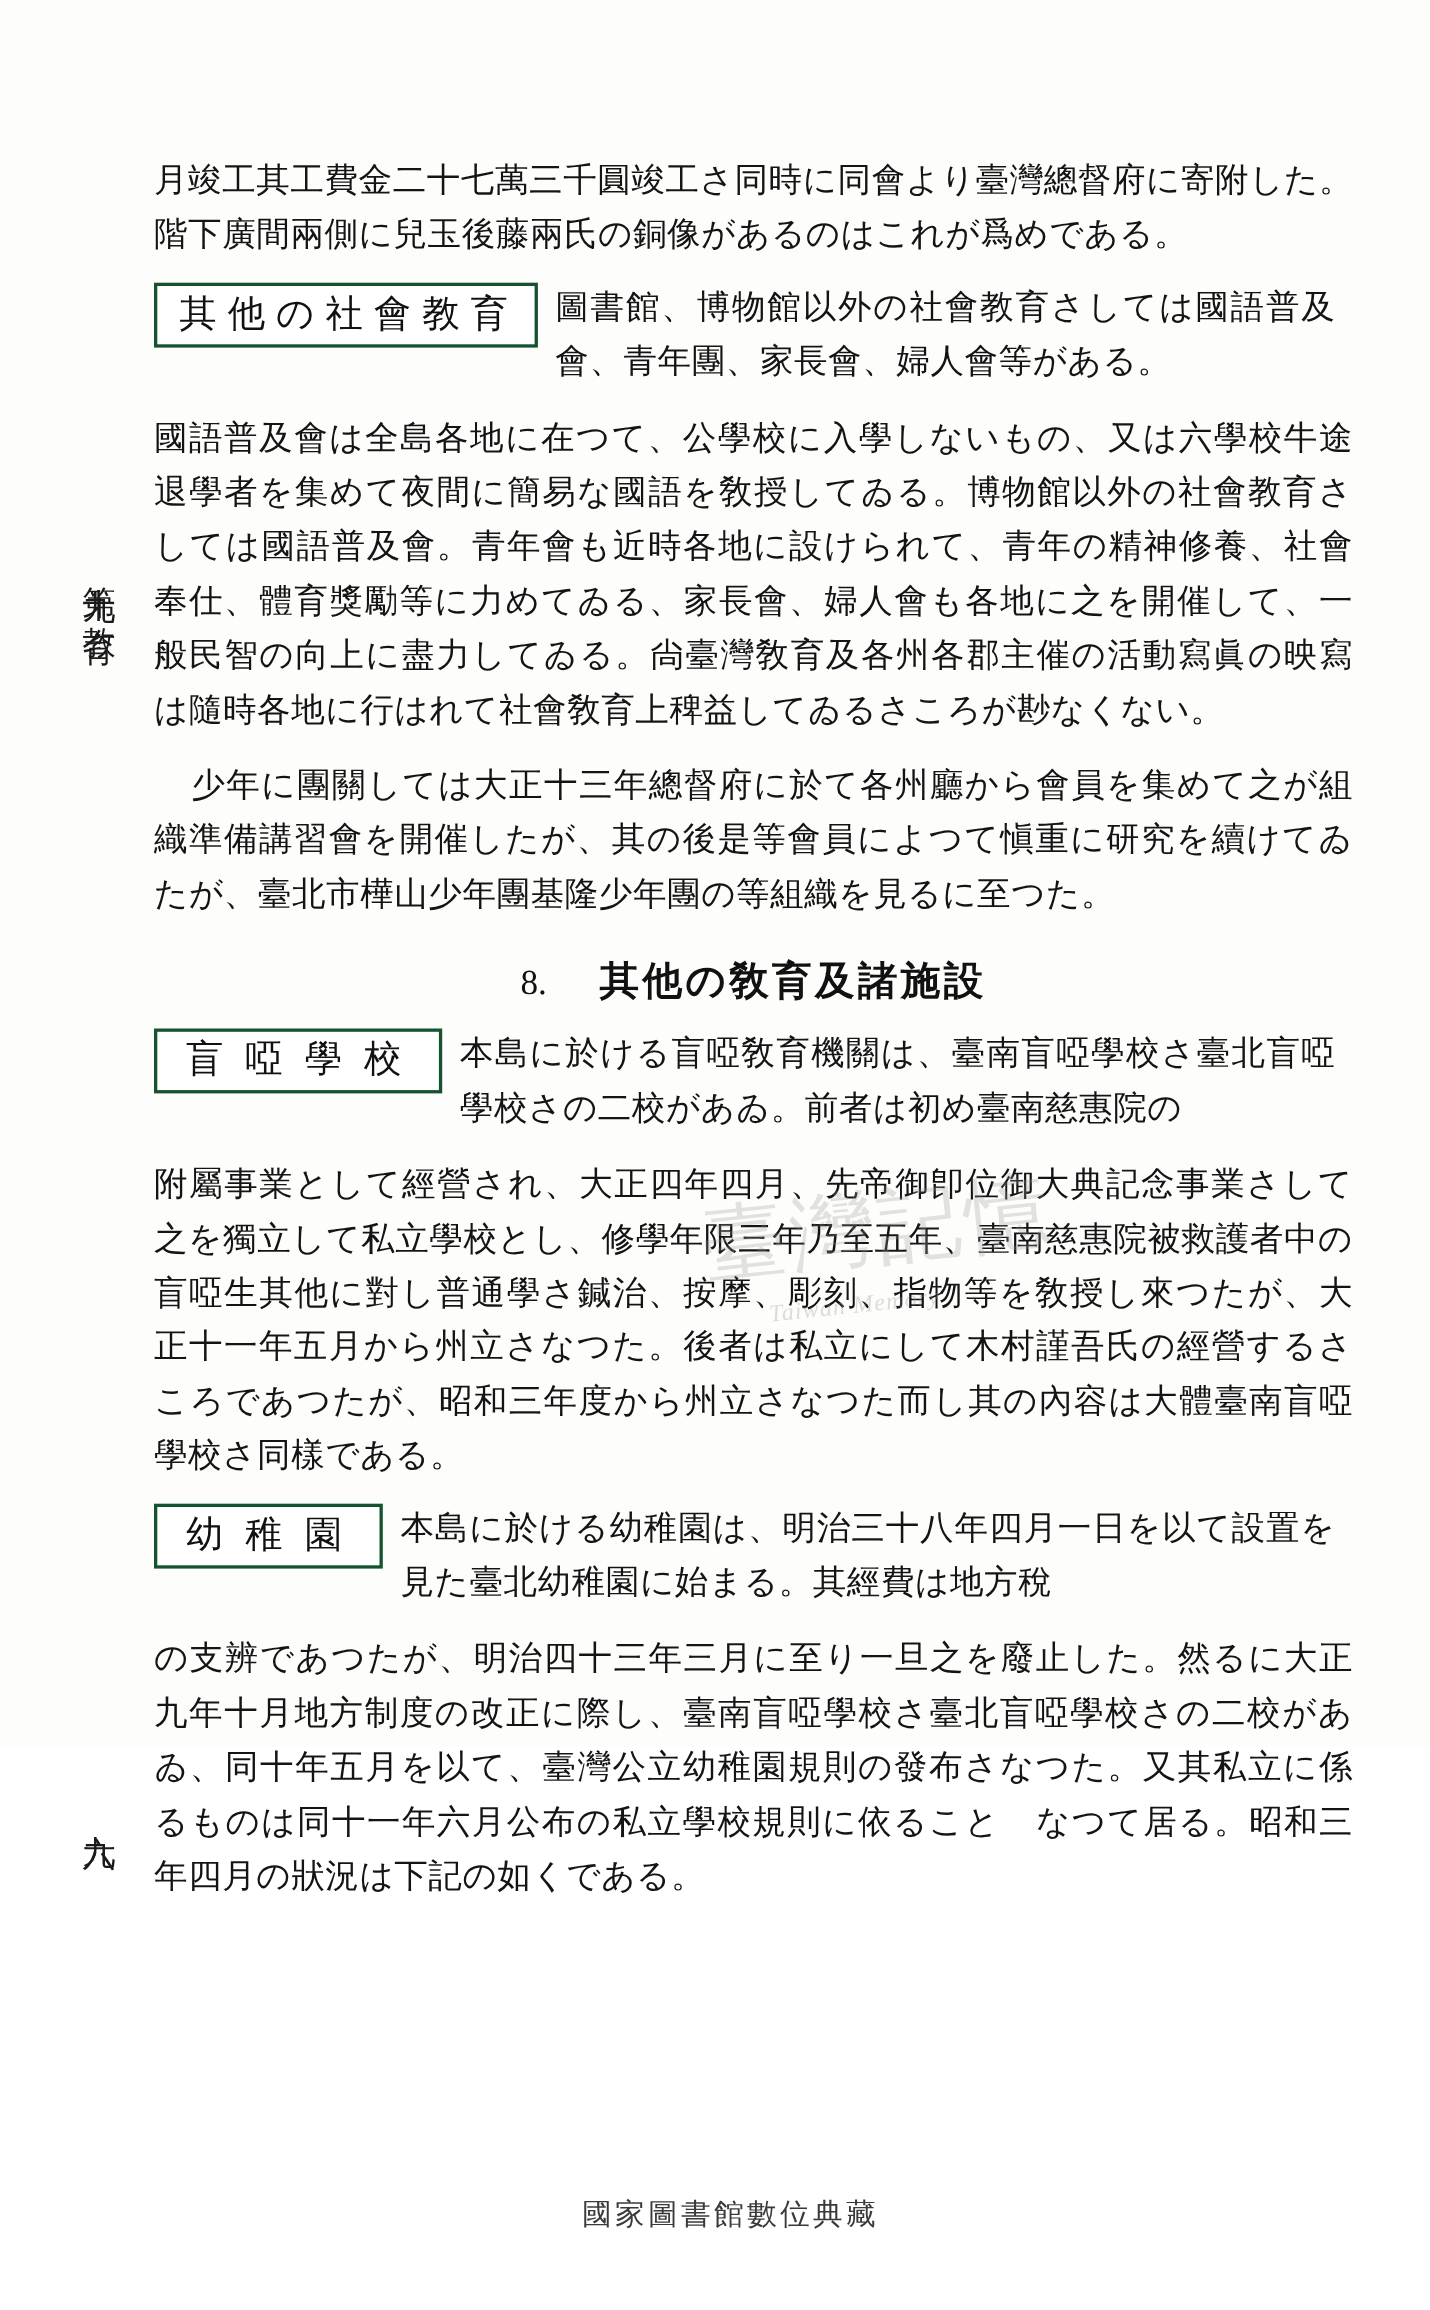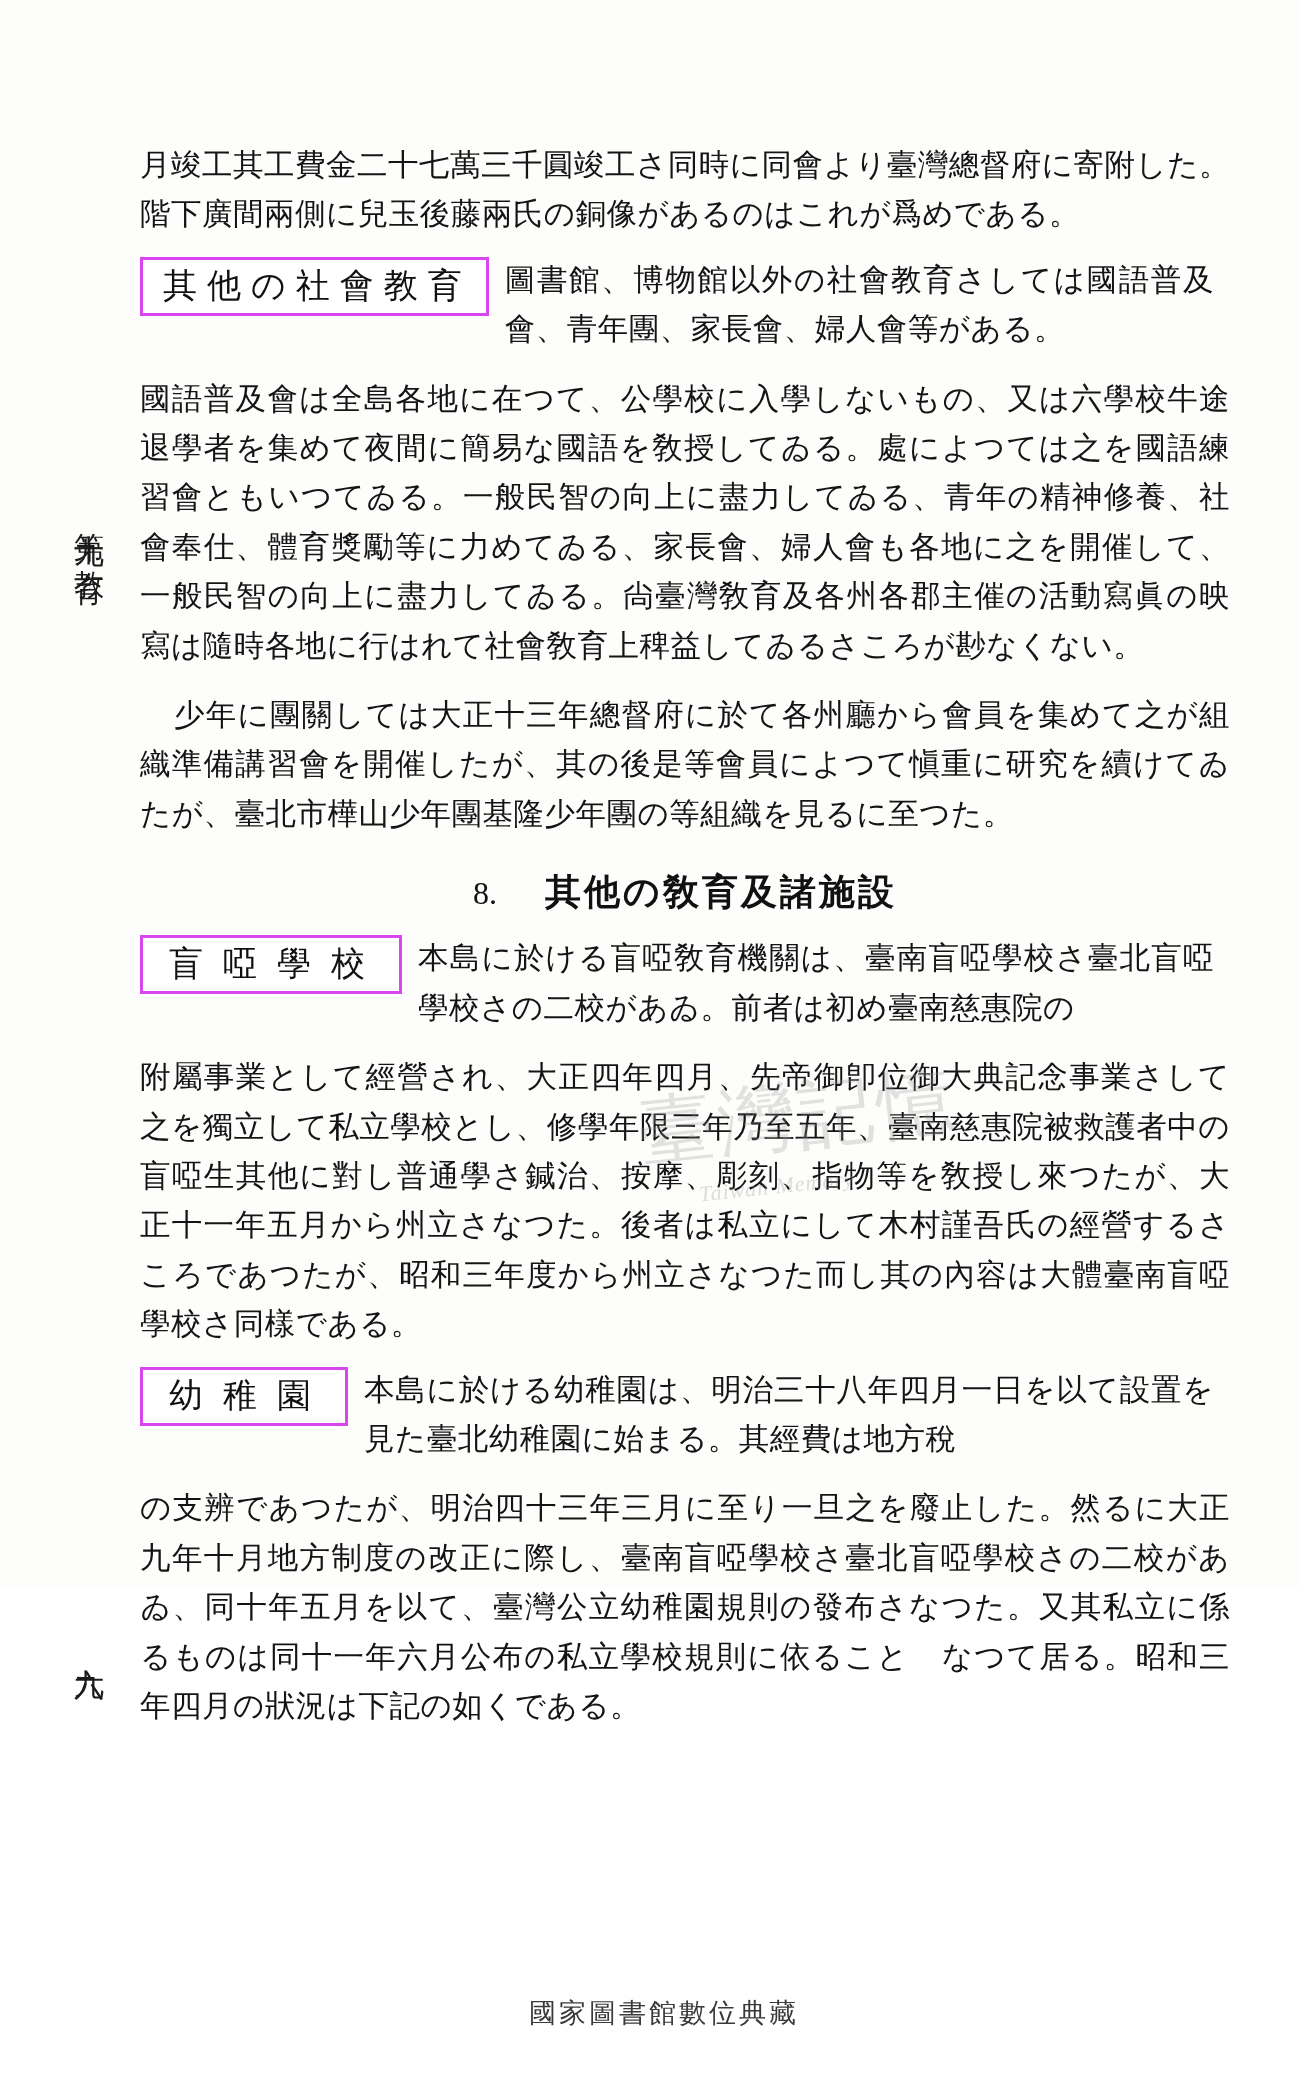--- a/index.html
+++ b/index.html
@@ -76,21 +76,21 @@
   }
 
   
   .boxed-wrap {
     position: relative;
     margin: 10px 0 4px 0;
     min-height: 74px;
   }
   .boxed-label {
     float: left;
-    border: 3px solid #d946ef;
+    border: 3px solid #14532d;
     padding: 6px 14px 8px 14px;
     font-size: 34px;
     line-height: 1.15;
     letter-spacing: 10px;
     text-indent: 6px;
     margin: 2px 16px 2px 0;
     white-space: nowrap;
     background: #fff;
     text-align: right;
   }
@@ -174,21 +174,21 @@
 
   <div class="column">
 
     <p class="para">月竣工其工費金二十七萬三千圓竣工さ同時に同會より臺灣總督府に寄附した。階下廣間兩側に兒玉後藤兩氏の銅像があるのはこれが爲めである。</p>
 
     <div class="boxed-wrap clearfix">
       <div class="boxed-label">其他の社會教育</div>
       <p class="para">圖書館、博物館以外の社會教育さしては國語普及會、青年團、家長會、婦人會等がある。</p>
     </div>
 
-    <p class="para">國語普及會は全島各地に在つて、公學校に入學しないもの、又は六學校牛途退學者を集めて夜間に簡易な國語を敎授してゐる。處によつては之を國語練習會ともいつてゐる。一般民智の向上に盡力してゐる、青年の精神修養、社會奉仕、體育獎勵等に力めてゐる、家長會、婦人會も各地に之を開催して、一般民智の向上に盡力してゐる。尙臺灣敎育及各州各郡主催の活動寫眞の映寫は隨時各地に行はれて社會敎育上稗益してゐるさころが尠なくない。</p>
+    <p class="para">國語普及會は全島各地に在つて、公學校に入學しないもの、又は六學校牛途退學者を集めて夜間に簡易な國語を敎授してゐる。博物館以外の社會教育さしては國語普及會。青年會も近時各地に設けられて、青年の精神修養、社會奉仕、體育獎勵等に力めてゐる、家長會、婦人會も各地に之を開催して、一般民智の向上に盡力してゐる。尙臺灣敎育及各州各郡主催の活動寫眞の映寫は隨時各地に行はれて社會敎育上稗益してゐるさころが尠なくない。</p>
 
     <p class="para indent">少年に團關しては大正十三年總督府に於て各州廳から會員を集めて之が組織準備講習會を開催したが、其の後是等會員によつて愼重に研究を續けてゐたが、臺北市樺山少年團基隆少年團の等組織を見るに至つた。</p>
 
     <div class="section-head">
       <span class="num">8.</span><span class="title">其他の敎育及諸施設</span>
     </div>
 
     <div class="boxed-wrap clearfix">
       <div class="boxed-label wide">盲啞學校</div>
       <p class="para">本島に於ける盲啞敎育機關は、臺南盲啞學校さ臺北盲啞學校さの二校があゐ。前者は初め臺南慈惠院の</p>

